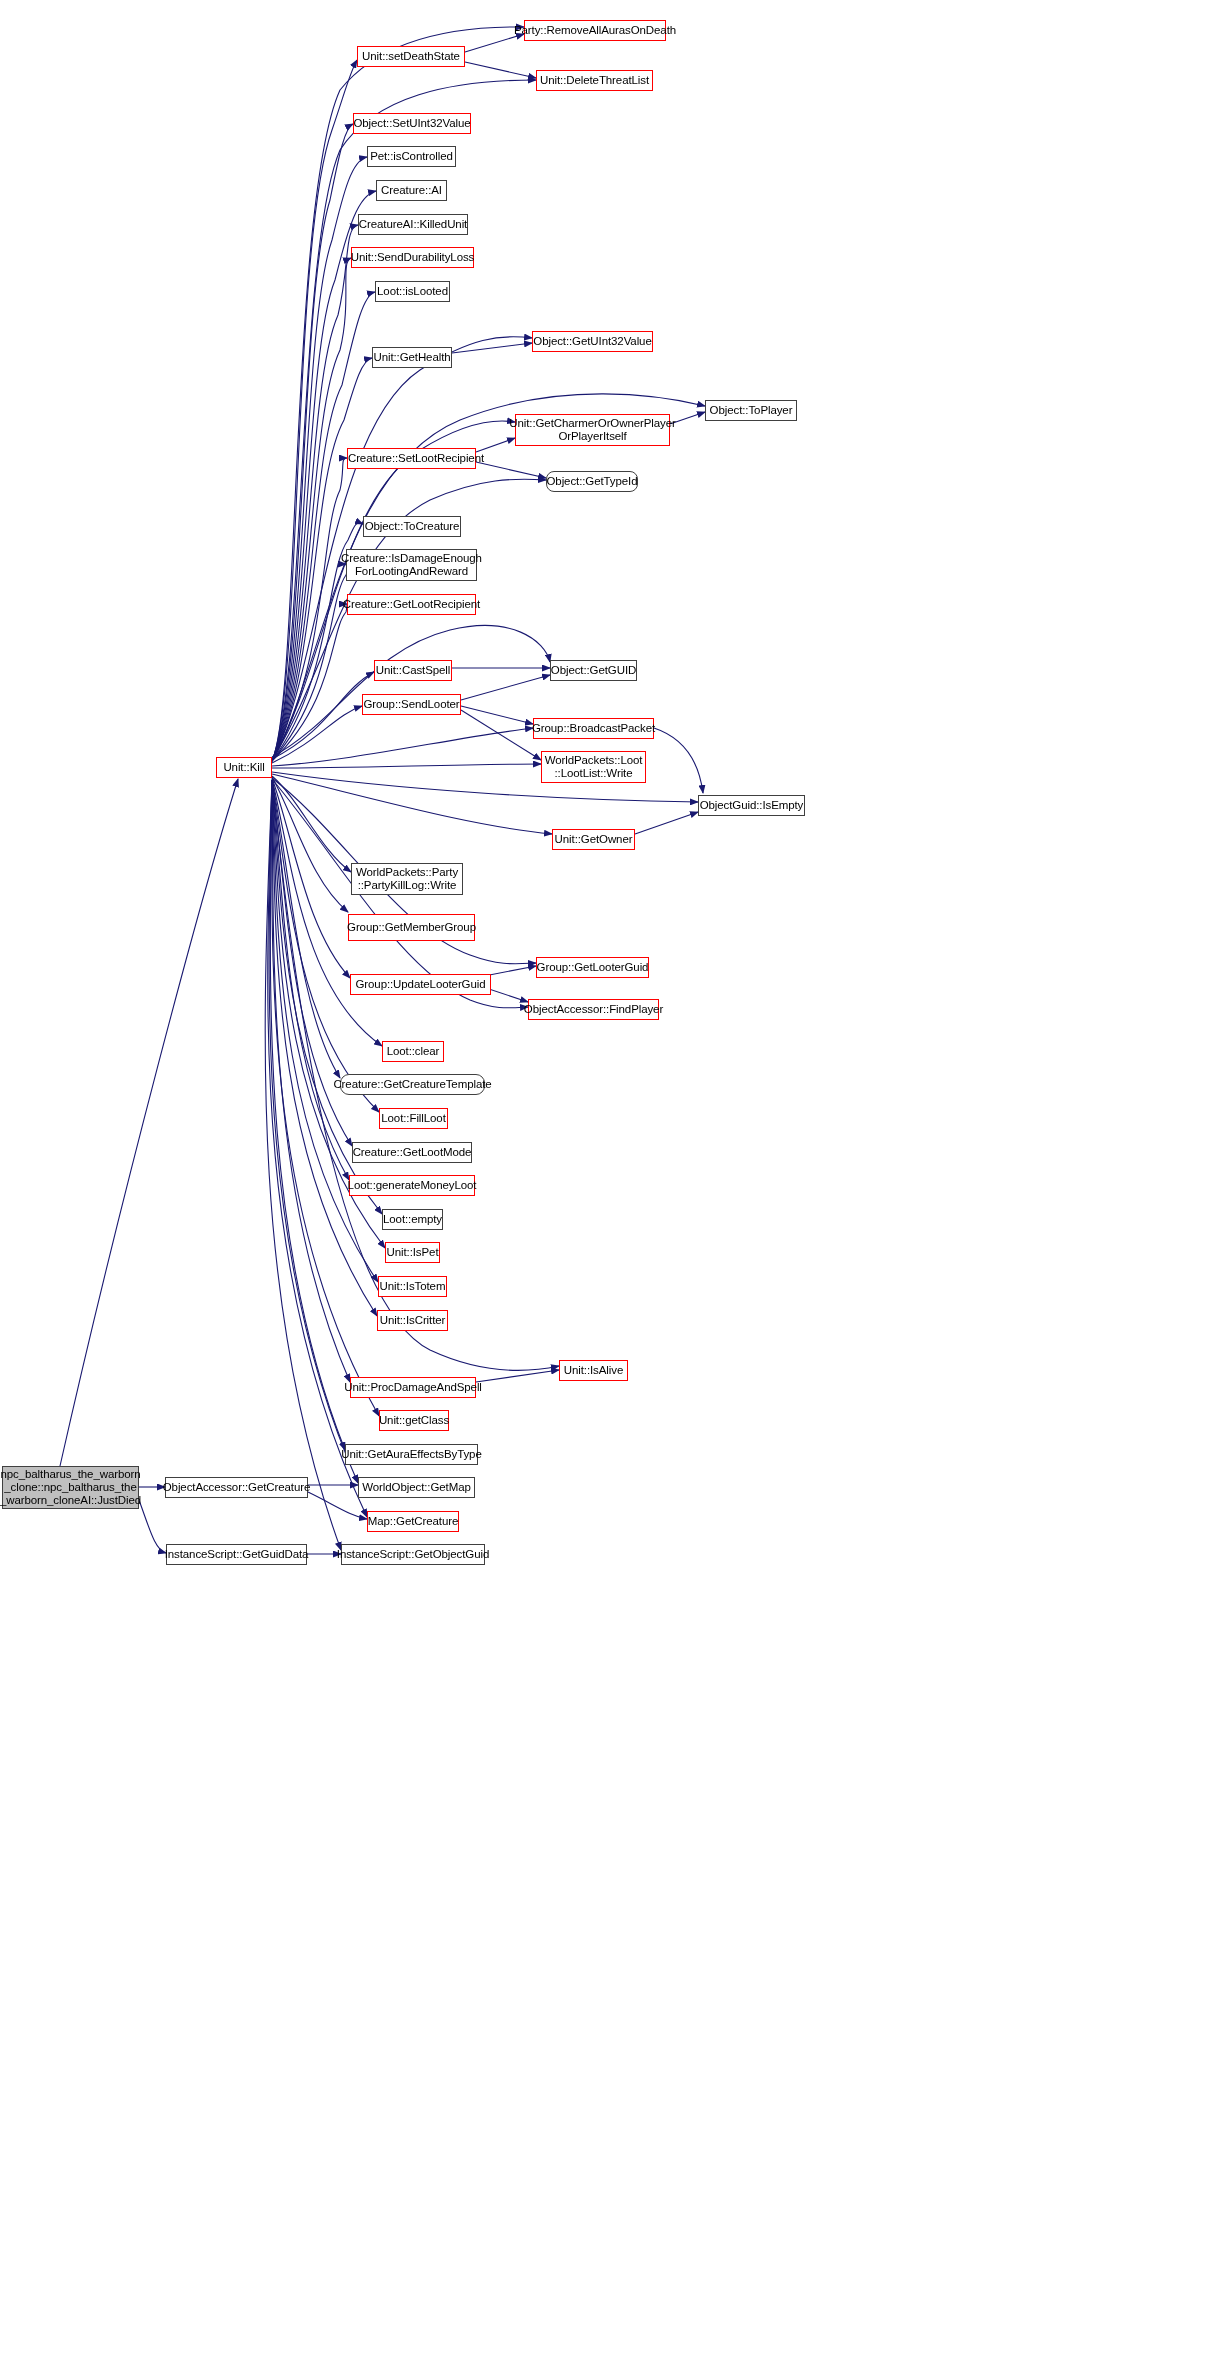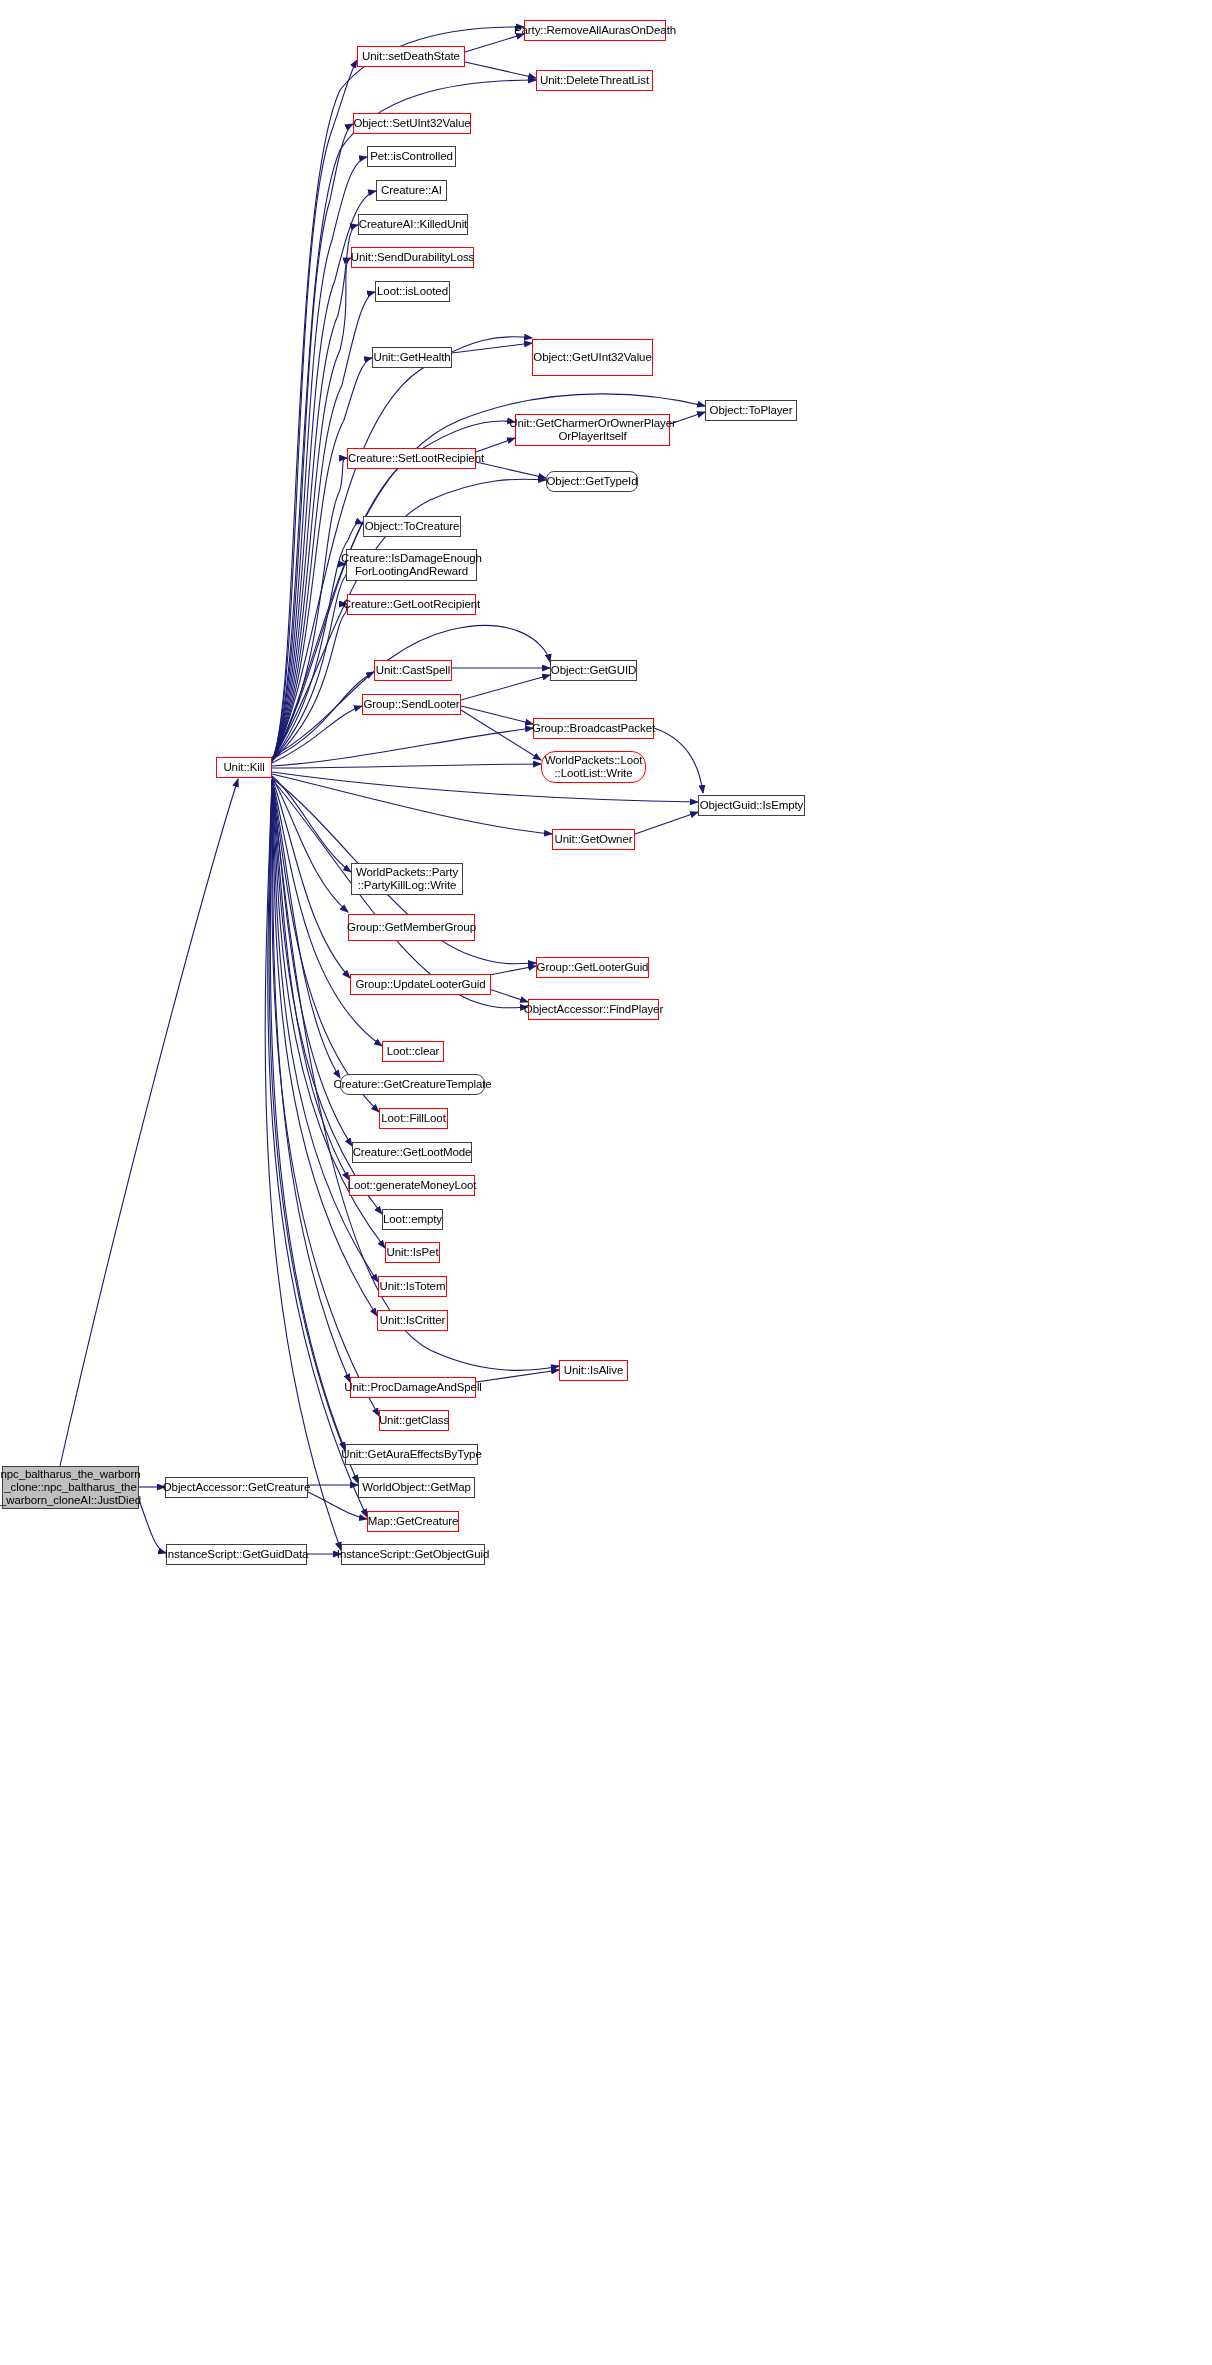--- a/index.html
+++ b/index.html
@@ -138,36 +138,36 @@
   <div id="node-layer">
       <div class="node red" style="left: 524px; top: 20px; width: 142px; height: 21px;">Party::RemoveAllAurasOnDeath</div>
       <div class="node red" style="left: 357px; top: 46px; width: 108px; height: 21px;">Unit::setDeathState</div>
       <div class="node red" style="left: 536px; top: 70px; width: 117px; height: 21px;">Unit::DeleteThreatList</div>
       <div class="node red" style="left: 353px; top: 113px; width: 118px; height: 21px;">Object::SetUInt32Value</div>
       <div class="node black" style="left: 367px; top: 146px; width: 89px; height: 21px;">Pet::isControlled</div>
       <div class="node black" style="left: 376px; top: 180px; width: 71px; height: 21px;">Creature::AI</div>
       <div class="node black" style="left: 358px; top: 214px; width: 110px; height: 21px;">CreatureAI::KilledUnit</div>
       <div class="node red" style="left: 351px; top: 247px; width: 123px; height: 21px;">Unit::SendDurabilityLoss</div>
       <div class="node black" style="left: 375px; top: 281px; width: 75px; height: 21px;">Loot::isLooted</div>
-      <div class="node red" style="left: 532px; top: 331px; width: 121px; height: 37px; margin-top: 8px;">Object::GetUInt32Value</div>
+      <div class="node red" style="left: 532px; top: 331px; width: 121px; height: 21px;">Object::GetUInt32Value</div>
       <div class="node black" style="left: 372px; top: 347px; width: 80px; height: 21px;">Unit::GetHealth</div>
       <div class="node black" style="left: 705px; top: 400px; width: 92px; height: 21px;">Object::ToPlayer</div>
       <div class="node red" style="left: 515px; top: 414px; width: 155px; height: 32px;">Unit::GetCharmerOrOwnerPlayer
 OrPlayerItself</div>
       <div class="node red" style="left: 347px; top: 448px; width: 129px; height: 21px; padding-left: 12px;">Creature::SetLootRecipient</div>
       <div class="node black" style="left: 546px; top: 471px; width: 92px; height: 21px; border-radius: 8px;">Object::GetTypeId</div>
       <div class="node black" style="left: 363px; top: 516px; width: 98px; height: 21px;">Object::ToCreature</div>
       <div class="node black" style="left: 346px; top: 549px; width: 131px; height: 32px;">Creature::IsDamageEnough
 ForLootingAndReward</div>
       <div class="node red" style="left: 347px; top: 594px; width: 129px; height: 21px;">Creature::GetLootRecipient</div>
       <div class="node black" style="left: 550px; top: 660px; width: 87px; height: 21px;">Object::GetGUID</div>
       <div class="node red" style="left: 374px; top: 660px; width: 78px; height: 21px;">Unit::CastSpell</div>
       <div class="node red" style="left: 362px; top: 694px; width: 99px; height: 21px;">Group::SendLooter</div>
       <div class="node red" style="left: 533px; top: 718px; width: 121px; height: 21px;">Group::BroadcastPacket</div>
-      <div class="node red" style="left: 541px; top: 751px; width: 105px; height: 32px; border-radius: 14px;">WorldPackets::Loot
+      <div class="node red" style="left: 541px; top: 751px; width: 105px; height: 32px;">WorldPackets::Loot
 ::LootList::Write</div>
       <div class="node black" style="left: 698px; top: 795px; width: 107px; height: 21px;">ObjectGuid::IsEmpty</div>
       <div class="node red" style="left: 552px; top: 829px; width: 83px; height: 21px;">Unit::GetOwner</div>
       <div class="node black" style="left: 351px; top: 863px; width: 112px; height: 32px;">WorldPackets::Party
 ::PartyKillLog::Write</div>
       <div class="node red" style="left: 348px; top: 906px; width: 127px; height: 27px; margin-top: 8px;">Group::GetMemberGroup</div>
       <div class="node red" style="left: 536px; top: 957px; width: 113px; height: 21px;">Group::GetLooterGuid</div>
       <div class="node red" style="left: 350px; top: 974px; width: 141px; height: 21px;">Group::UpdateLooterGuid</div>
       <div class="node red" style="left: 528px; top: 999px; width: 131px; height: 21px;">ObjectAccessor::FindPlayer</div>
       <div class="node red" style="left: 382px; top: 1041px; width: 62px; height: 21px;">Loot::clear</div>

